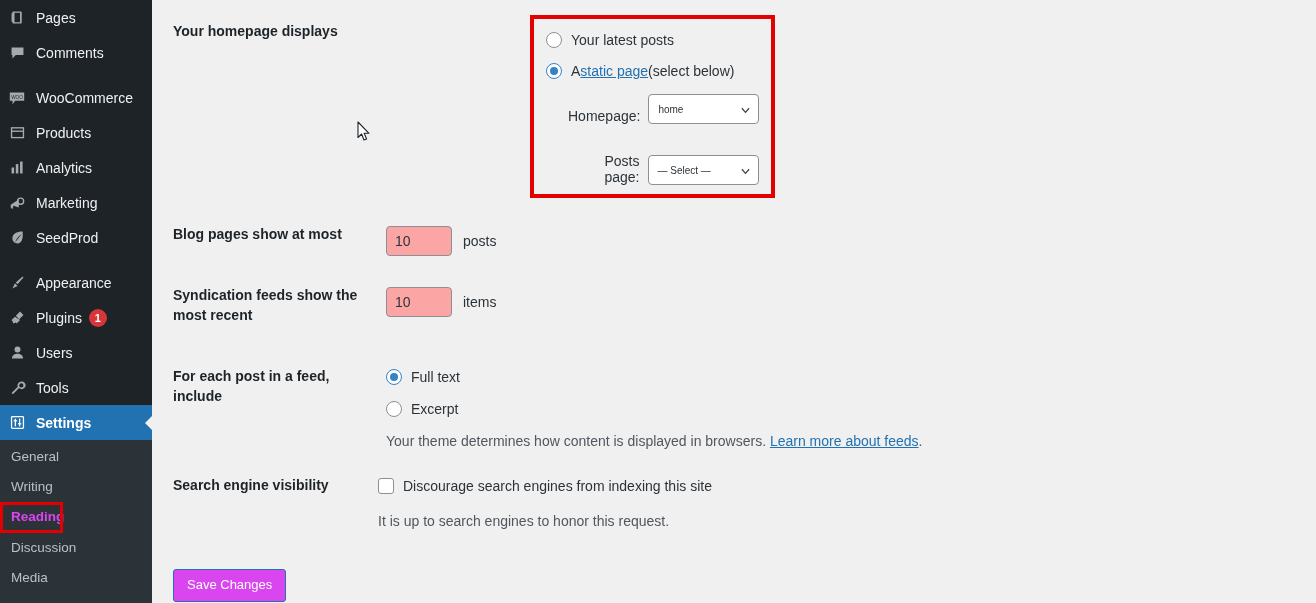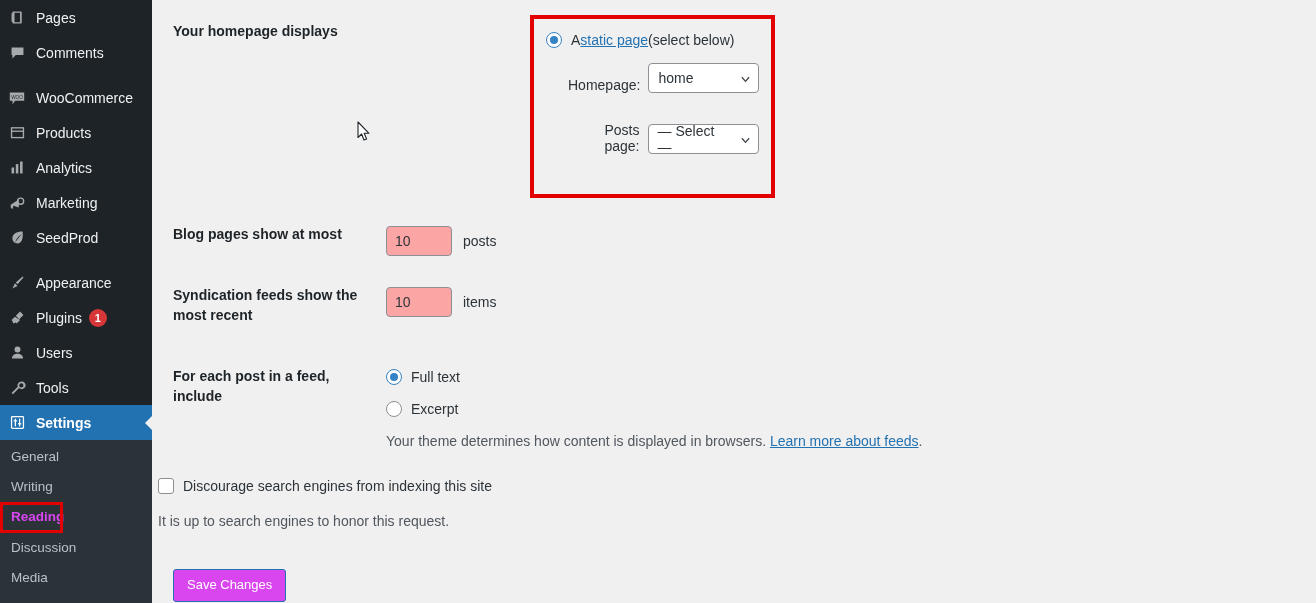--- a/index.html
+++ b/index.html
@@ -171,21 +171,21 @@
   }
   .wp-select {
     position: relative;
     height: 30px;
     border: 1px solid #8c8f94;
     border-radius: 4px;
     background: #fff;
     display: flex;
     align-items: center;
     padding: 0 26px 0 9px;
-    font-size: 14px;
+    font-size: 10px;
     color: #2c3338;
     cursor: pointer;
     box-shadow: 0 0 0 transparent;
   }
   .wp-select .chev {
     position: absolute;
     right: 8px; top: 50%;
     margin-top: -3px;
     width: 9px; height: 9px;
   }
@@ -381,20 +381,24 @@
 </div>
 
 <div id="wpcontent">
 
   <div class="row" style="height:213px; position:relative;">
     <div class="row-label" style="padding-top:22px;">Your homepage displays</div>
 
     <div id="homepage-block">
       <div id="homepage-inner">
 
+        <div class="radio-row">
+          <span class="radio"></span>
+          <span>Your latest posts</span>
+        </div>
 
         <div class="radio-row">
           <span class="radio checked"></span>
           <span>A </span>
             <a class="wp-link" href="#">static page</a>
             <span> (select below)</span>
         </div>
 
         <div class="select-row">
           <span class="sel-label">Homepage:</span>
@@ -447,20 +451,21 @@
         <span class="radio"></span>
         <span>Excerpt</span>
       </div>
       <div class="desc" style="margin-top:13px;">
         <span>Your theme determines how content is displayed in browsers. </span><a class="wp-link" href="#">Learn more about feeds</a><span>.</span>
       </div>
     </div>
   </div>
 
   <div class="row" style="height:95px;">
+    <div class="row-label" style="padding-top:18px;">Search engine visibility</div>
     <div class="row-field" style="padding-top:17px; padding-left:6px;">
       <div class="radio-row" style="margin-bottom:16px;">
         <span class="checkbox"></span>
         <span>Discourage search engines from indexing this site</span>
       </div>
       <div class="desc" style="margin-top:15px;">It is up to search engines to honor this request.</div>
     </div>
   </div>
 
   <div style="padding:16px 0 0 21px;">

